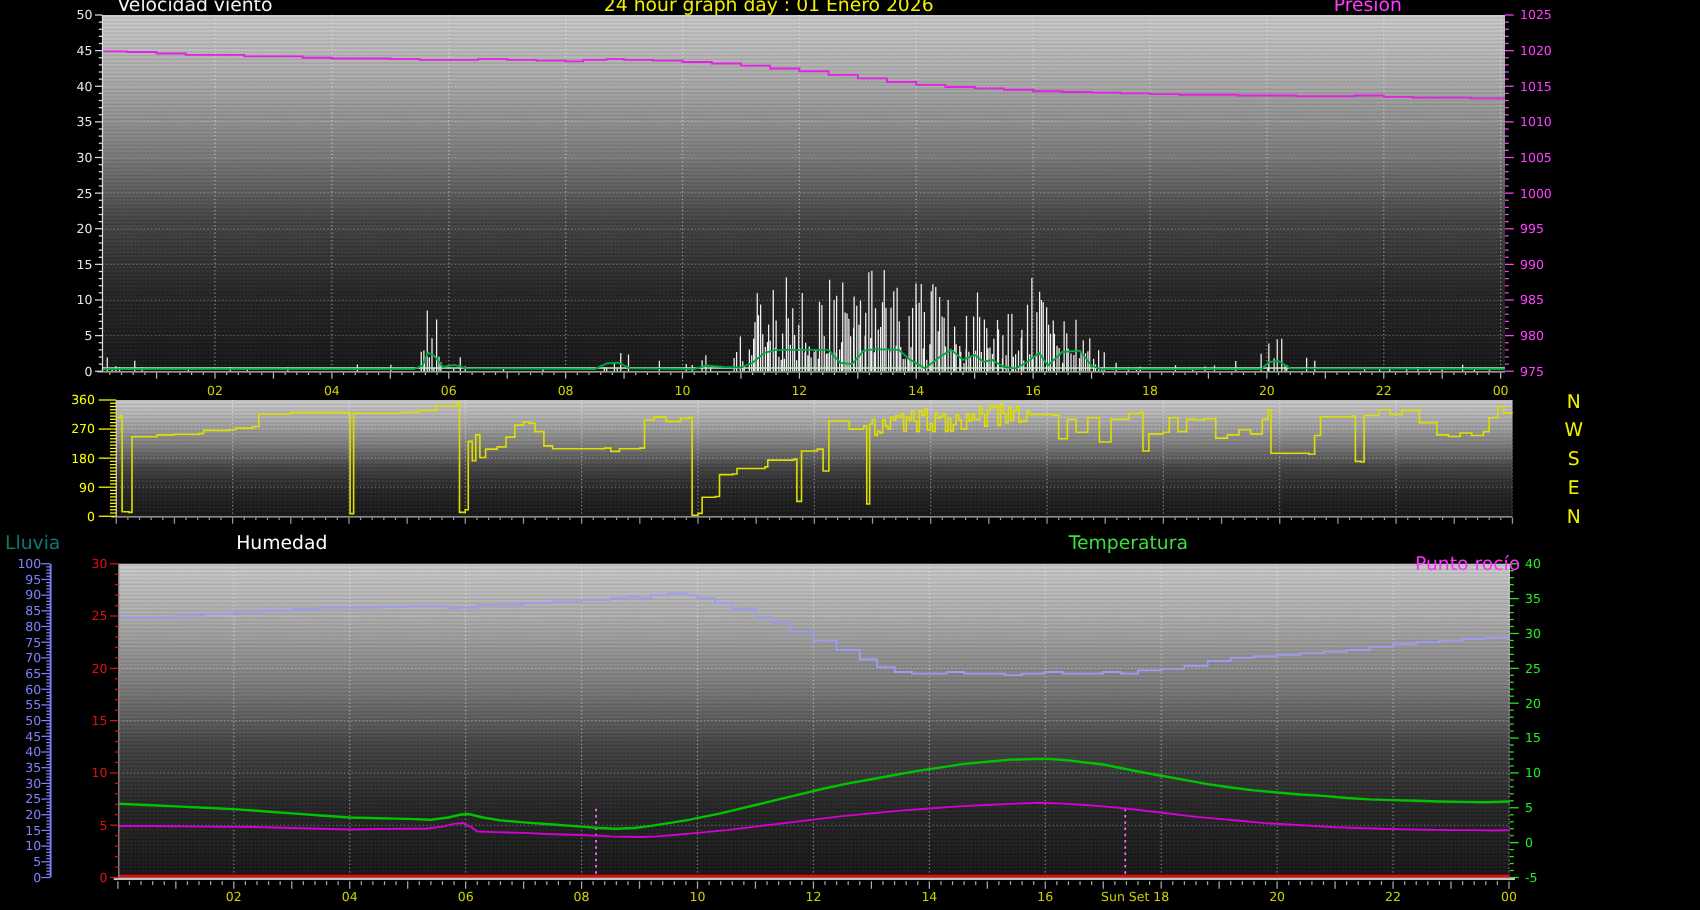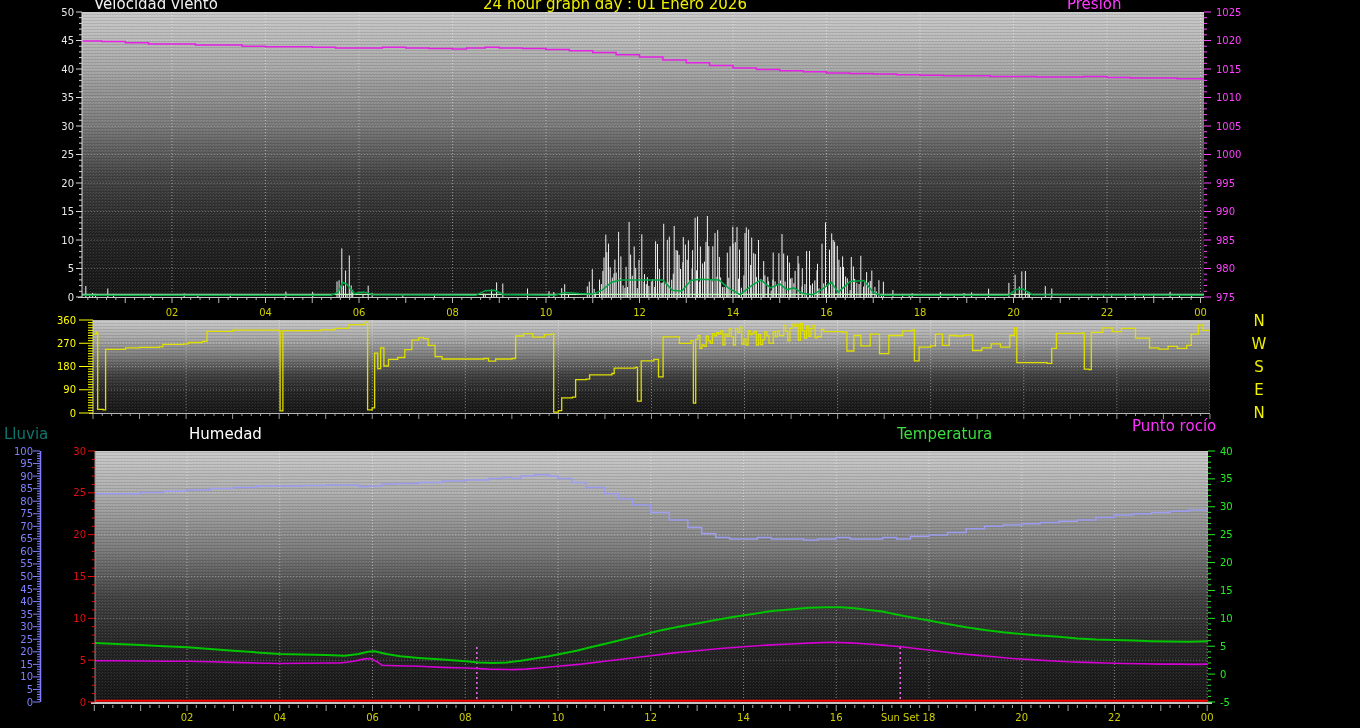--- a/index.html
+++ b/index.html
@@ -896,21 +896,21 @@
       <text x="1207.1799999999998" y="721" fill="#cfcf00" text-anchor="middle" font-size="10" font-family="&quot;DejaVu Sans&quot;,&quot;Liberation Sans&quot;,sans-serif">00</text>
       <text x="900.2105999999999" y="721" fill="#cfcf00" text-anchor="middle" font-size="10" font-family="&quot;DejaVu Sans&quot;,&quot;Liberation Sans&quot;,sans-serif">Sun Set</text>
     </svg>
 
   <div class="lbl" style="left: 94px; top: -4px; color: rgb(242, 242, 242);">Velocidad viento</div>
   <div class="lbl" style="left: 615px; top: -4px; transform: translateX(-50%); color: rgb(240, 240, 0);">24 hour graph day : 01 Enero 2026</div>
   <div class="lbl" style="left: 1067px; top: -4px; color: rgb(255, 60, 255);">Presión</div>
 
   <div class="lbl" style="left: 4px; top: 426px; color: #0f766e;">Lluvia</div>
   <div class="lbl" style="left: 189px; top: 426px; color: #ffffff;">Humedad</div>
-  <div class="lbl" style="left: 897px; top: 426px; color: rgb(61, 221, 61);">Temperatura</div>
-  <div class="lbl" style="left: 1132px; top: 418px; color: rgb(255, 48, 255); text-align: center;">Punto rocío</div>
+  <div class="lbl" style="left: 855px; top: 426px; color: rgb(61, 221, 61);">Temperatura</div>
+  <div class="lbl" style="left: 1132px; top: 443px; color: rgb(255, 48, 255); text-align: center;">Punto rocío</div>
 
   <div class="compass" style="left: 1250px; top: 314px; color: rgb(240, 240, 0);">N</div>
   <div class="compass" style="left: 1250px; top: 337px; color: rgb(240, 240, 0);">W</div>
   <div class="compass" style="left: 1250px; top: 360px; color: rgb(240, 240, 0);">S</div>
   <div class="compass" style="left: 1250px; top: 383px; color: rgb(240, 240, 0);">E</div>
   <div class="compass" style="left: 1250px; top: 406px; color: rgb(240, 240, 0);">N</div>
 </div>
 
 </body></html>

